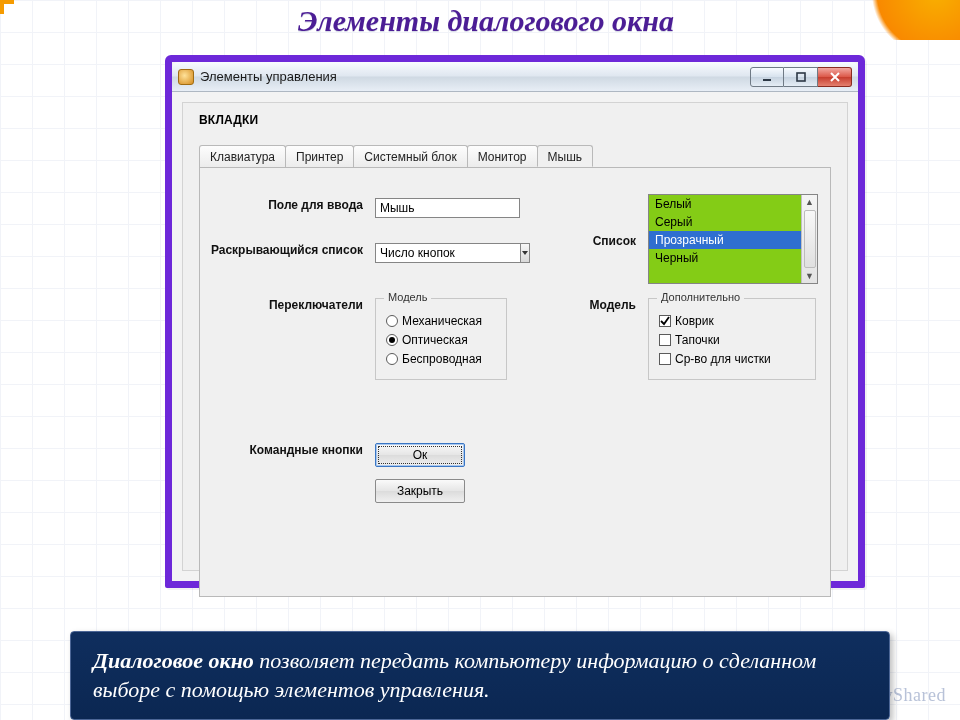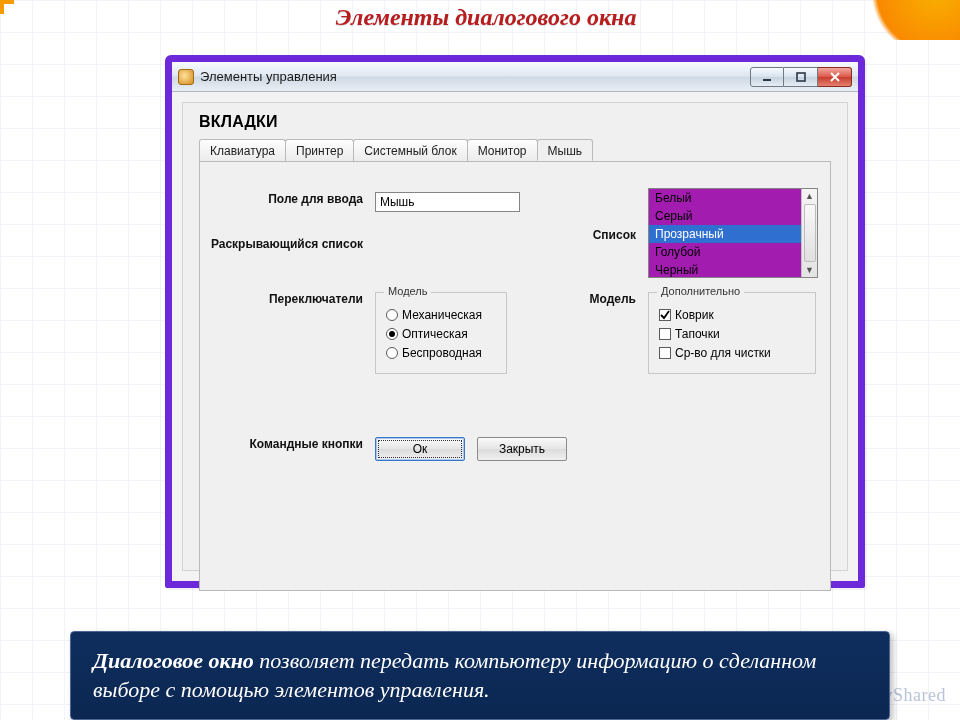--- a/index.html
+++ b/index.html
@@ -15,22 +15,22 @@
   }
   
   .accent-l { position:absolute; left:0; top:0; width:14px; height:14px;
     border-top:4px solid #f59b00; border-left:4px solid #f59b00; z-index:3;}
   .accent-r { position:absolute; right:0; top:0; width:120px; height:40px;
     background:radial-gradient(circle at 80% -20%, #f9b000 0%, #f98900 55%, transparent 60%);
     z-index:1; }
   .slide-title {
     position:absolute; top:4px; left:0; right:0; text-align:center;
     font-family: Georgia, "Times New Roman", serif;
-    font-style:italic; font-weight:bold; font-size:24px;
-    color:#b91c1c; text-shadow:0 1px 0 #d9dde7;
+    font-style:italic; font-weight:bold; font-size:30px;
+    color:#4c1d95; text-shadow:0 1px 0 #d9dde7;
     z-index:3;
     margin-left:12px;
   }
   
   .window {
     position:absolute; left:165px; top:55px; width:700px; height:533px;
     border:7px solid #6d28d9; border-radius:6px 6px 2px 2px;
     background:#f3f3f3;
     box-shadow:2px 2px 0 rgba(0,0,0,0.05);
     z-index:2;
@@ -55,21 +55,21 @@
   .win-btn:first-child{ border-left:1px solid #6f7a85; border-radius:3px 0 0 3px;}
   .win-btn:last-child{ border-radius:0 3px 3px 0;
     background:linear-gradient(#f2a8a1,#dc5a4b 48%,#c73e2f 52%,#e4806f);
     color:#fff; border-color:#8a2b20;}
   .win-btn svg{ width:12px; height:12px; }
   .client {
     position:absolute; left:10px; top:40px; right:10px; bottom:10px;
     background:#f0f0f0; border:1px solid #d3d3d3;
     padding:8px 16px;
   }
-  .sect-head { font-weight:bold; font-size:16px; letter-spacing:.2px; margin:2px 0 6px 0; }
+  .sect-head { font-weight:bold; font-size:12px; letter-spacing:.2px; margin:2px 0 16px 0; }
   
   .tabstrip { display:flex; align-items:flex-end; height:24px; position:relative; }
   .tab {
     padding:4px 10px; font-size:12px; color:#222;
     border:1px solid #b9b9b9; border-bottom:none;
     background:linear-gradient(#fdfdfd,#ebebeb);
     margin-right:-1px; position:relative; top:1px;
     border-radius:3px 3px 0 0;
   }
   .tab.active { background:#f0f0f0; top:0; height:22px; z-index:2; border-bottom:1px solid #f0f0f0;}
@@ -103,21 +103,21 @@
     width:12px;height:12px;border:1px solid #5b5b5b;border-radius:50%;
     display:inline-flex;align-items:center;justify-content:center;background:#fff;
   }
   .radio.sel::after{content:"";width:6px;height:6px;border-radius:50%;background:#000;}
   .check {
     width:12px;height:12px;border:1px solid #5b5b5b;background:#fff;
     display:inline-flex;align-items:center;justify-content:center;
   }
   .check.sel svg{width:10px;height:10px;}
   .listbox {
-    width:170px; height:90px; border:1px solid #858585; background:#a21caf;
+    width:170px; height:90px; border:1px solid #858585; background:#84cc16;
     font-size:12px; position:relative; overflow:hidden;
   }
   .listbox .opt { padding:1px 6px; line-height:16px; color:#000;}
   .listbox .opt.sel { background:#2f6fd0; color:#fff;}
   .listbox .sb {
     position:absolute; right:0; top:0; bottom:0; width:16px;
     background:linear-gradient(#f4f4f4,#e4e4e4); border-left:1px solid #c0c0c0;
     display:flex; flex-direction:column; justify-content:space-between; align-items:center;
   }
   .sb .arrow{ width:14px;height:14px; display:flex;align-items:center;justify-content:center;
@@ -196,20 +196,30 @@
 
       <div class="row" style="left:0; top:30px;">
         <div class="lbl">Поле для ввода</div>
         <div class="ctl">
           <input class="input" value="Мышь" style="">
         </div>
       </div>
 
       <div class="row" style="left:0; top:75px;justify-content:space-between;">
         <div class="lbl">Раскрывающийся список</div>
+        <div class="ctl">
+          <div class="combo">
+            <input class="input" value="Число кнопок" style="">
+            <div class="cbtn">
+              <svg viewBox="0 0 8 8">
+                  <path d="M1 2 L4 6 L7 2 Z" fill="#333"></path>
+                </svg>
+            </div>
+          </div>
+        </div>
       </div>
 
       <div class="row" style="left:0; top:130px;">
         <div class="lbl">Переключатели</div>
         <div class="ctl">
           <div class="groupbox" style="width:132px;">
             <span class="legend">Модель</span>
             <div class="radio-row">
               <span class="radio"></span>
               <span>Механическая</span>
@@ -226,21 +236,20 @@
         </div>
       </div>
 
       <div class="row" style="left:358px; top:26px;">
         <div class="lbl" style="width:90px;margin-top:40px;">Список</div>
         <div class="ctl">
           <div class="listbox">
             <div class="opt">Белый</div>
             <div class="opt">Серый</div>
             <div class="opt sel">Прозрачный</div>
-            <div class="opt">Голубой</div>
             <div class="opt">Черный</div>
             <div class="sb">
               <div class="arrow">▲</div>
               <div class="thumb"></div>
               <div class="arrow">▼</div>
             </div>
           </div>
         </div>
       </div>
 
@@ -264,21 +273,21 @@
             <div class="check-row">
               <span class="check"></span>
               <span>Ср-во для чистки</span>
             </div>
           </div>
         </div>
       </div>
 
       <div class="row" style="left:0; top:275px;">
         <div class="lbl">Командные кнопки</div>
-        <div class="ctl" style="display:flex;gap:12px;">
+        <div class="ctl" style="display:flex;flex-direction:column;gap:12px;">
           <button class="btn focus">Ок</button>
           <button class="btn">Закрыть</button>
         </div>
       </div>
 
     </div>
   </div>
 </div>
 
 <div class="caption">

